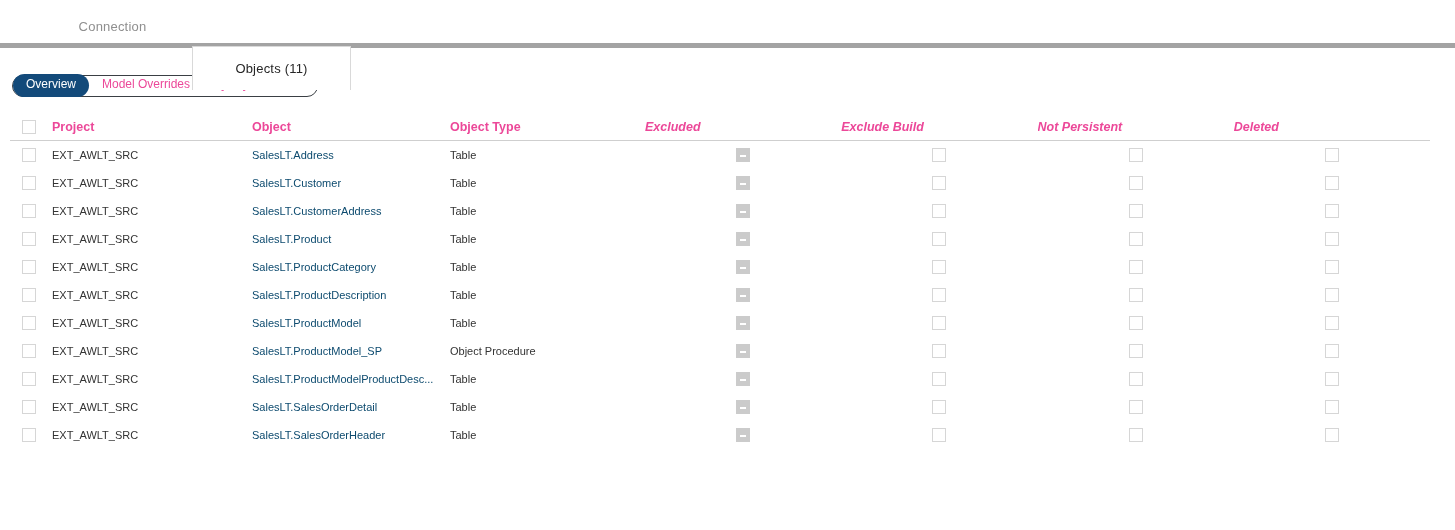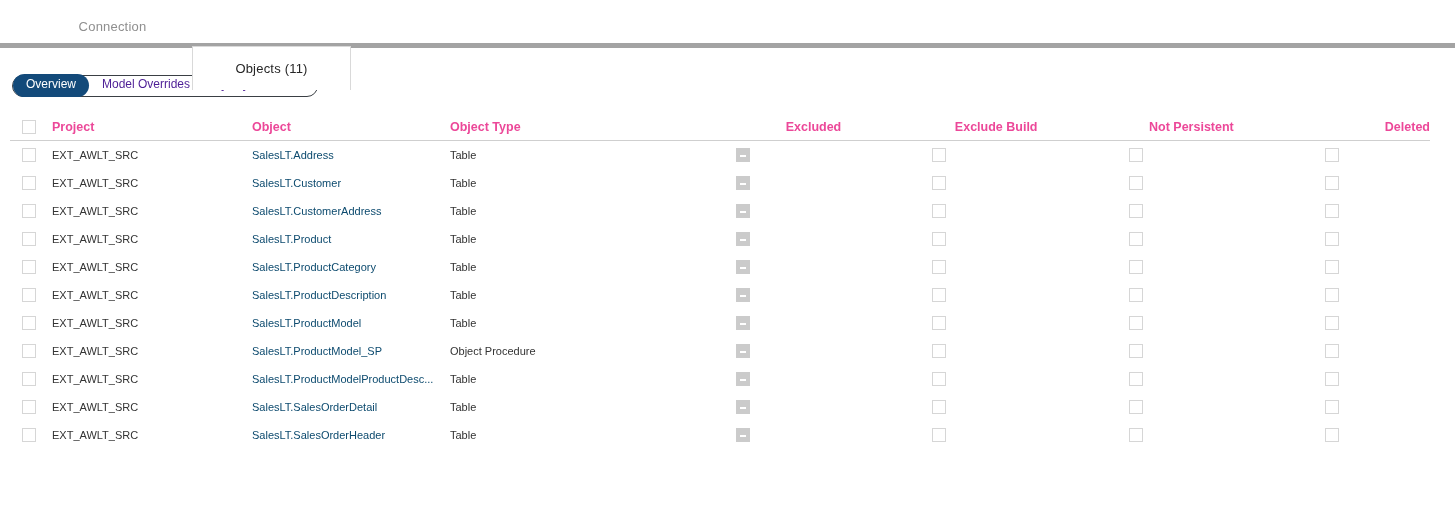--- a/index.html
+++ b/index.html
@@ -11,33 +11,33 @@
     border-bottom:5px solid #a3a3a3; padding-left:33px; position:relative; }
   .tab { width:159px; display:flex; align-items:center; justify-content:center;
     font-size:13px; color:#8f8f8f; cursor:pointer; letter-spacing:.2px; }
   .tab.active { color:#262626; background:#fff; border:1px solid #d9d9d9;
     border-bottom:none; height:44px; margin-bottom:-6px; z-index:2;margin-top:36px; }
 
   
   .seg-wrap { margin:26px 0 0 12px; }
   .segmented { display:inline-flex; align-items:center; border:1px solid #3a3f44;
     border-radius:12px; height:22px; background:#fff; }
-  .seg-item { padding:0 13px; font-size:12px; color:#4c1d95; height:23px;
+  .seg-item { padding:0 13px; font-size:12px; color:#ec4899; height:23px;
     line-height:21px; border-radius:12px; cursor:pointer; white-space:nowrap; }
   .seg-item.selected { background:#134a7a; color:#ffffff; font-weight:400; }
 
   
   .table { margin:18px 25px 0 10px; }
   .trow { display:grid;
     grid-template-columns:42px 200px 198px 195px 1fr 1fr 1fr 1fr;
     align-items:center; height:28px; }
   .thead { height:26px; border-bottom:1px solid #cfcfcf; }
   .thead .hcell { font-size:12.5px; font-weight:700; color:#ec4899; }
   .cell { font-size:11px; color:#333333; white-space:nowrap; overflow:hidden; }
-  .cell.center, .hcell.center { text-align:right; justify-self:stretch; }
+  .cell.center, .hcell.center { text-align:left; justify-self:stretch;font-style:italic; }
   .link { color:#0c4a6e; cursor:pointer; text-decoration:none; }
 
   
   .cbwrap { display:flex; justify-content:center; align-items:center; }
   .cbwrap.left { justify-content:flex-start; padding-left:12px; }
   .cb { width:14px; height:14px; border:1px solid #d6d6d6; background:#fff;
     display:inline-block; cursor:pointer; position:relative; }
   .cb.indeterminate { background:#cbcbcb; border-color:#cbcbcb; }
   .cb.indeterminate::after { content:""; position:absolute; left:3px; right:3px;
     top:6px; height:2px; background:#ffffff; }

